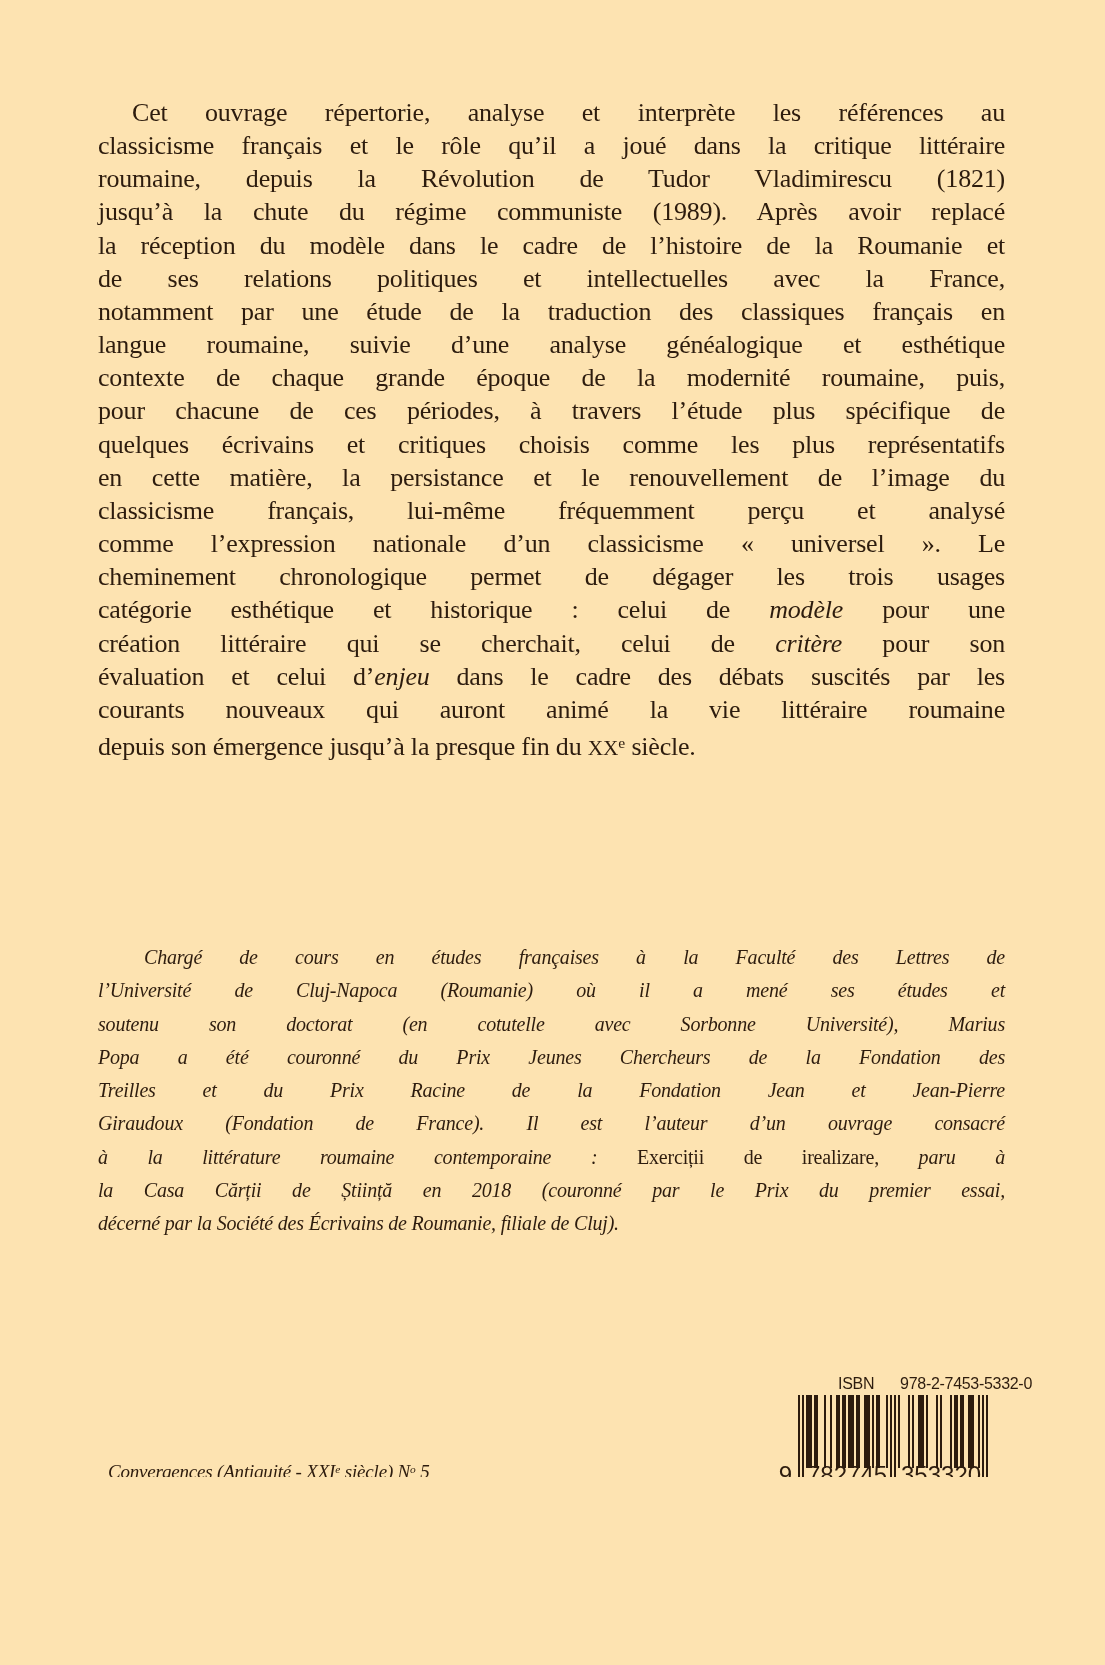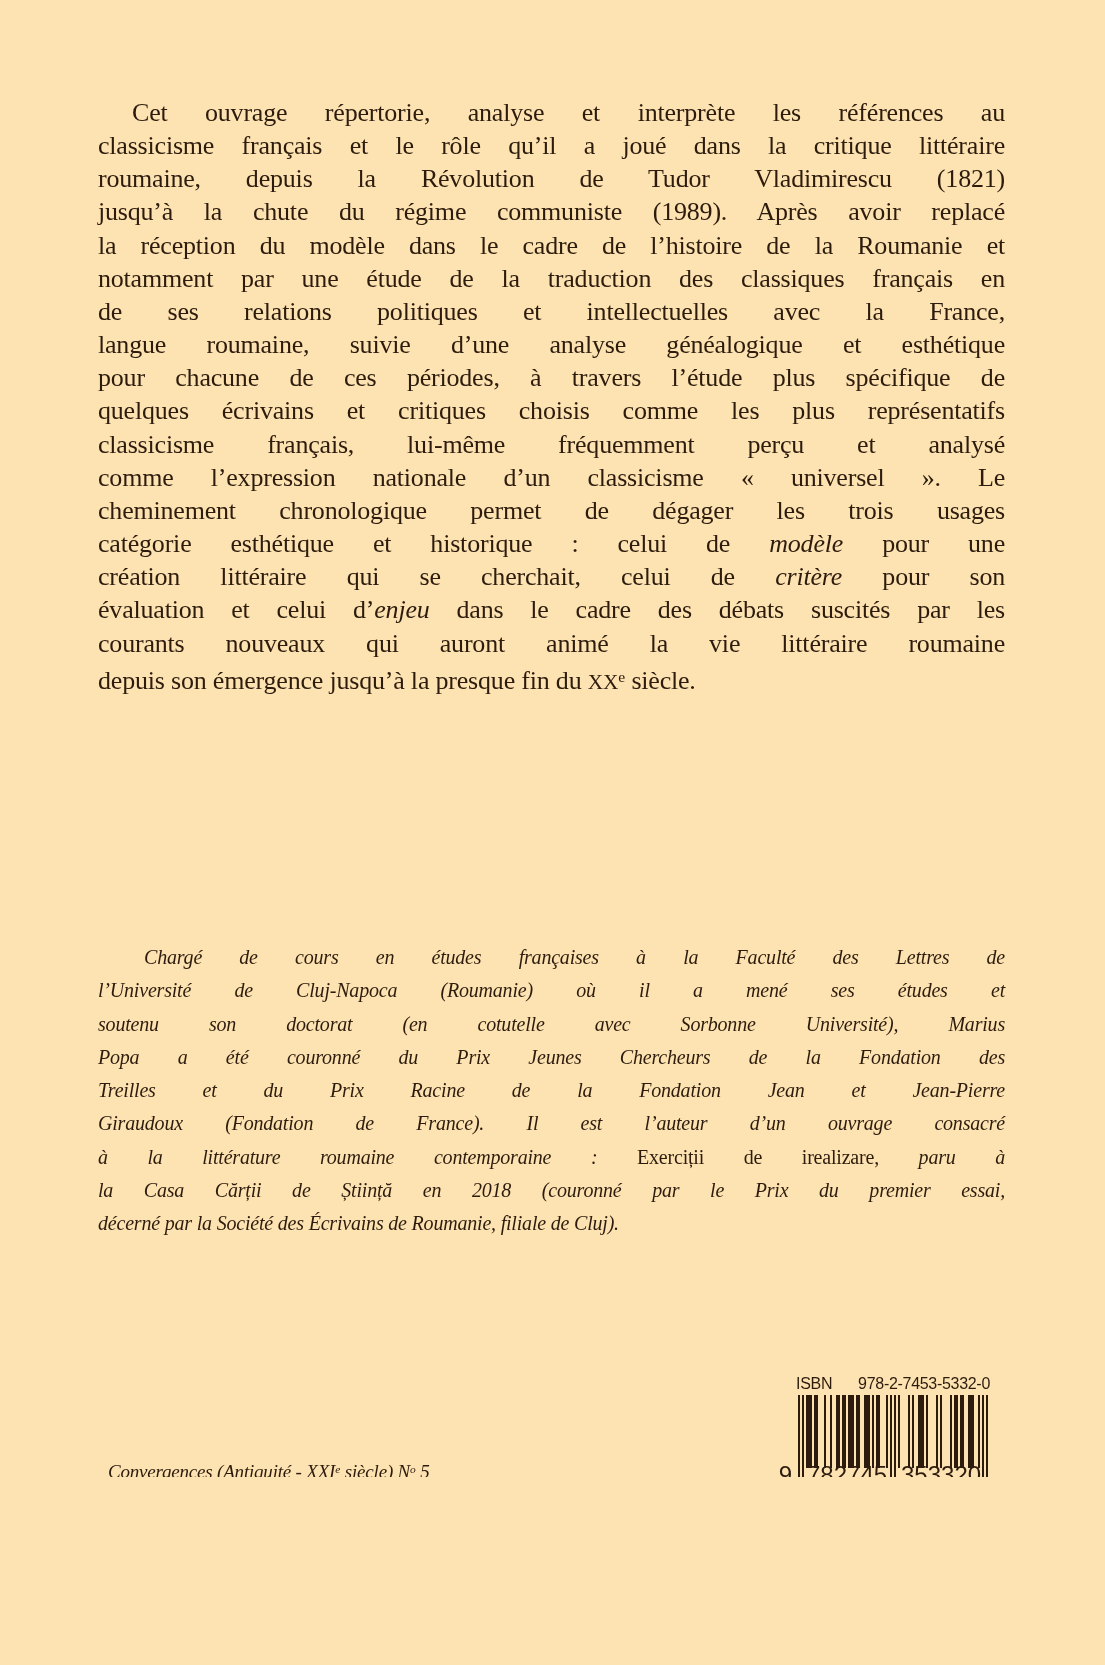--- a/index.html
+++ b/index.html
@@ -35,21 +35,21 @@
   .up{font-style:normal;}
   .sup{font-size:0.60em;vertical-align:0.48em;letter-spacing:0;}
   .sc{text-transform:uppercase;font-size:0.82em;}
   .collection{
     position:absolute;left:108px;top:1461px;
     font-size:19px;font-style:italic;letter-spacing:-0.2px;
     white-space:nowrap;
   }
   
   .isbn-label{
-    position:absolute;left:796px;top:1375px;width:194px;
+    position:absolute;left:838px;top:1375px;width:194px;
     display:flex;justify-content:space-between;
     font-family:"Liberation Sans","DejaVu Sans",sans-serif;
     font-size:16px;letter-spacing:-0.3px;
     color:#2d1c0e;
   }
   .barcode{position:absolute;left:798px;top:1395px;width:190px;height:92px;}
   .bar{position:absolute;top:0;background:#2d1c0e;}
   .ean-digit-left{
     position:absolute;left:766px;top:1461px;width:26px;
     text-align:right;
@@ -69,25 +69,27 @@
 <body style="background: rgb(253, 227, 177);">
 
 <div class="page" style="background: rgb(253, 227, 177); color: rgb(45, 28, 14);">
 
   <div class="synopsis">
       <div class="jline"><span>Cet ouvrage répertorie, analyse et interprète les références au</span></div>
       <div class="jline"><span>classicisme français et le rôle qu’il a joué dans la critique littéraire</span></div>
       <div class="jline"><span>roumaine, depuis la Révolution de Tudor Vladimirescu (1821)</span></div>
       <div class="jline"><span>jusqu’à la chute du régime communiste (1989). Après avoir replacé</span></div>
       <div class="jline"><span>la réception du modèle dans le cadre de l’histoire de la Roumanie et</span></div>
+      <div class="jline"><span>de ses relations politiques et intellectuelles avec la France,</span></div>
       <div class="jline"><span>notamment par une étude de la traduction des classiques français en</span></div>
-      <div class="jline"><span>de ses relations politiques et intellectuelles avec la France,</span></div>
       <div class="jline"><span>langue roumaine, suivie d’une analyse généalogique et esthétique</span></div>
+      <div class="jline"><span>contexte de chaque grande époque de la modernité roumaine, puis,</span></div>
       <div class="jline"><span>pour chacune de ces périodes, à travers l’étude plus spécifique de</span></div>
       <div class="jline"><span>quelques écrivains et critiques choisis comme les plus représentatifs</span></div>
+      <div class="jline"><span>en cette matière, la persistance et le renouvellement de l’image du</span></div>
       <div class="jline"><span>classicisme français, lui-même fréquemment perçu et analysé</span></div>
       <div class="jline"><span>comme l’expression nationale d’un classicisme « universel ». Le</span></div>
       <div class="jline"><span>cheminement chronologique permet de dégager les trois usages</span></div>
       <div class="jline"><span>catégorie esthétique et historique : celui de </span><span class="it">modèle</span><span> pour une</span></div>
       <div class="jline"><span>création littéraire qui se cherchait, celui de </span><span class="it">critère</span><span> pour son</span></div>
       <div class="jline"><span>évaluation et celui d’</span><span class="it">enjeu</span><span> dans le cadre des débats suscités par les</span></div>
       <div class="jline"><span>courants nouveaux qui auront animé la vie littéraire roumaine</span></div>
       <div class="jline last"><span>depuis son émergence jusqu’à la presque fin du </span><span class="sc">xx</span><span class="sup">e</span><span> siècle.</span></div>
     </div>
 

